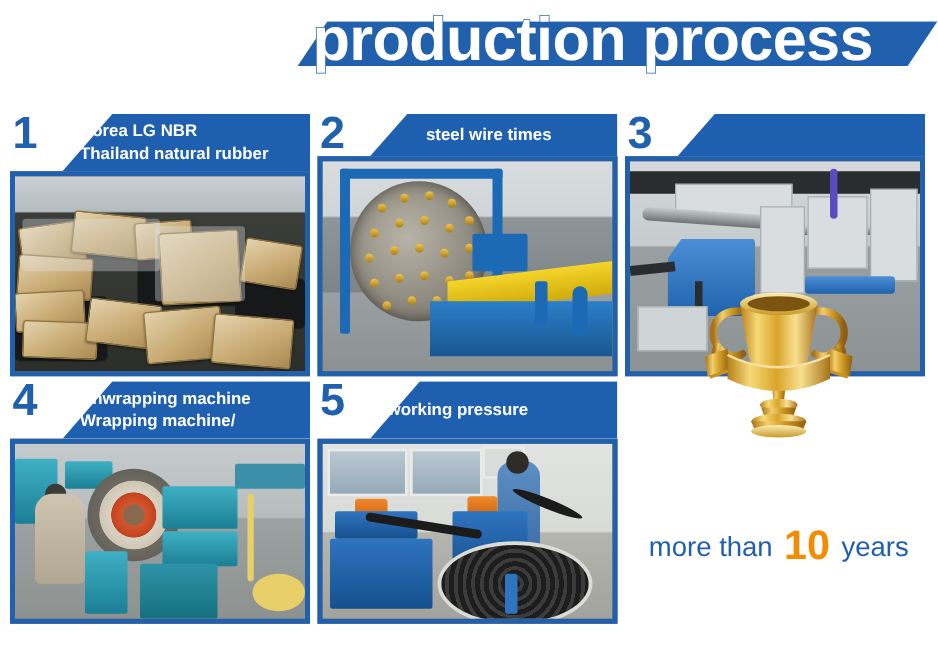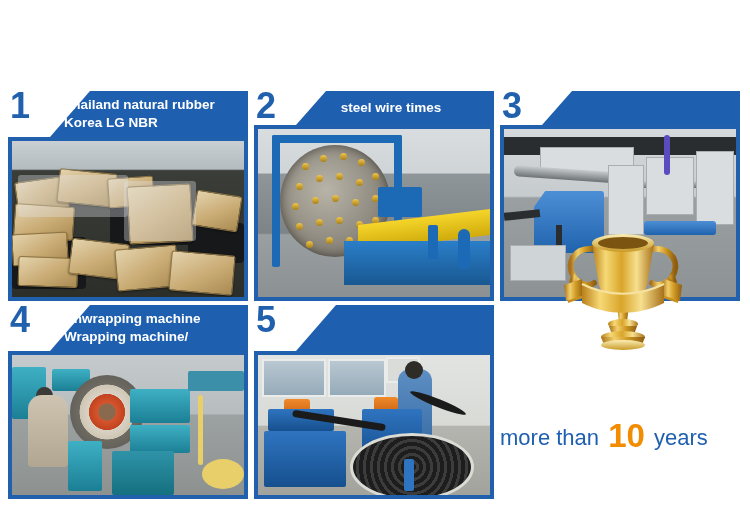--- a/index.html
+++ b/index.html
@@ -153,21 +153,21 @@
     position:absolute;
     left:500px;top:217px;
     width:246px;height:300px;
   }
   .trophy{
     position:absolute;left:48px;top:4px;width:150px;height:130px;
   }
   .years-line{
     position:absolute;
     left:0;top:200px;width:246px;
-    text-align:left;
+    text-align:center;
     color:#1F5FB0;
     font-size:22px;
     font-weight:normal;
     white-space:nowrap;
   }
   .years-line .num{
     color:#F28C00;
     font-size:33px;
     font-weight:bold;
     vertical-align:-2px;
@@ -181,30 +181,34 @@
     font-size:21px;
     font-style:italic;
     white-space:nowrap;
   }
 </style>
 </head>
 <body>
 
 <div class="page">
 
+  <div class="banner-wrap">
+    <div class="banner-bar"></div>
+    <div class="banner-title">production process</div>
+  </div>
 
   <div class="grid">
 
     <div class="card c1">
       <div class="card-head">
         <div class="head-band"></div>
         <div class="head-num">1</div>
         <div class="head-text">
+          <span class="ln">Korea LG NBR</span>
           <span class="ln">Thailand natural rubber</span>
-          <span class="ln">Korea LG NBR</span>
         </div>
       </div>
       <div class="photo">
         <div class="ph-inner p1">
           <div class="blk" style="left:98px;top:58px;width:80px;height:46px;"></div>
           <div class="blk" style="left:0px;top:96px;width:74px;height:52px;"></div>
           <div class="blk" style="left:176px;top:82px;width:56px;height:40px;"></div>
           <div class="bale" style="left:4px;top:38px;width:50px;height:30px;transform:rotate(-8deg);"></div>
           <div class="bale" style="left:46px;top:30px;width:56px;height:32px;transform:rotate(6deg);"></div>
           <div class="bale" style="left:96px;top:36px;width:44px;height:28px;transform:rotate(-4deg);"></div>
@@ -318,20 +322,21 @@
           <div class="teal" style="left:176px;top:16px;width:56px;height:20px;background:#3c8fa8;"></div>
         </div>
       </div>
     </div>
 
     <div class="card c5">
       <div class="card-head">
         <div class="head-band"></div>
         <div class="head-num">5</div>
         <div class="head-text">
+          <span class="ln">working pressure</span>
         </div>
       </div>
       <div class="photo" style="height:140px;">
         <div class="ph-inner p5">
           <div class="win" style="left:4px;top:4px;width:60px;height:34px;"></div>
           <div class="win" style="left:70px;top:4px;width:54px;height:34px;"></div>
           <div class="win" style="left:128px;top:2px;width:30px;height:22px;background:#d9dcd9;"></div>
           <div class="person"></div>
           <div class="phead"></div>
           <div class="orange" style="left:26px;top:44px;width:26px;height:18px;"></div>

